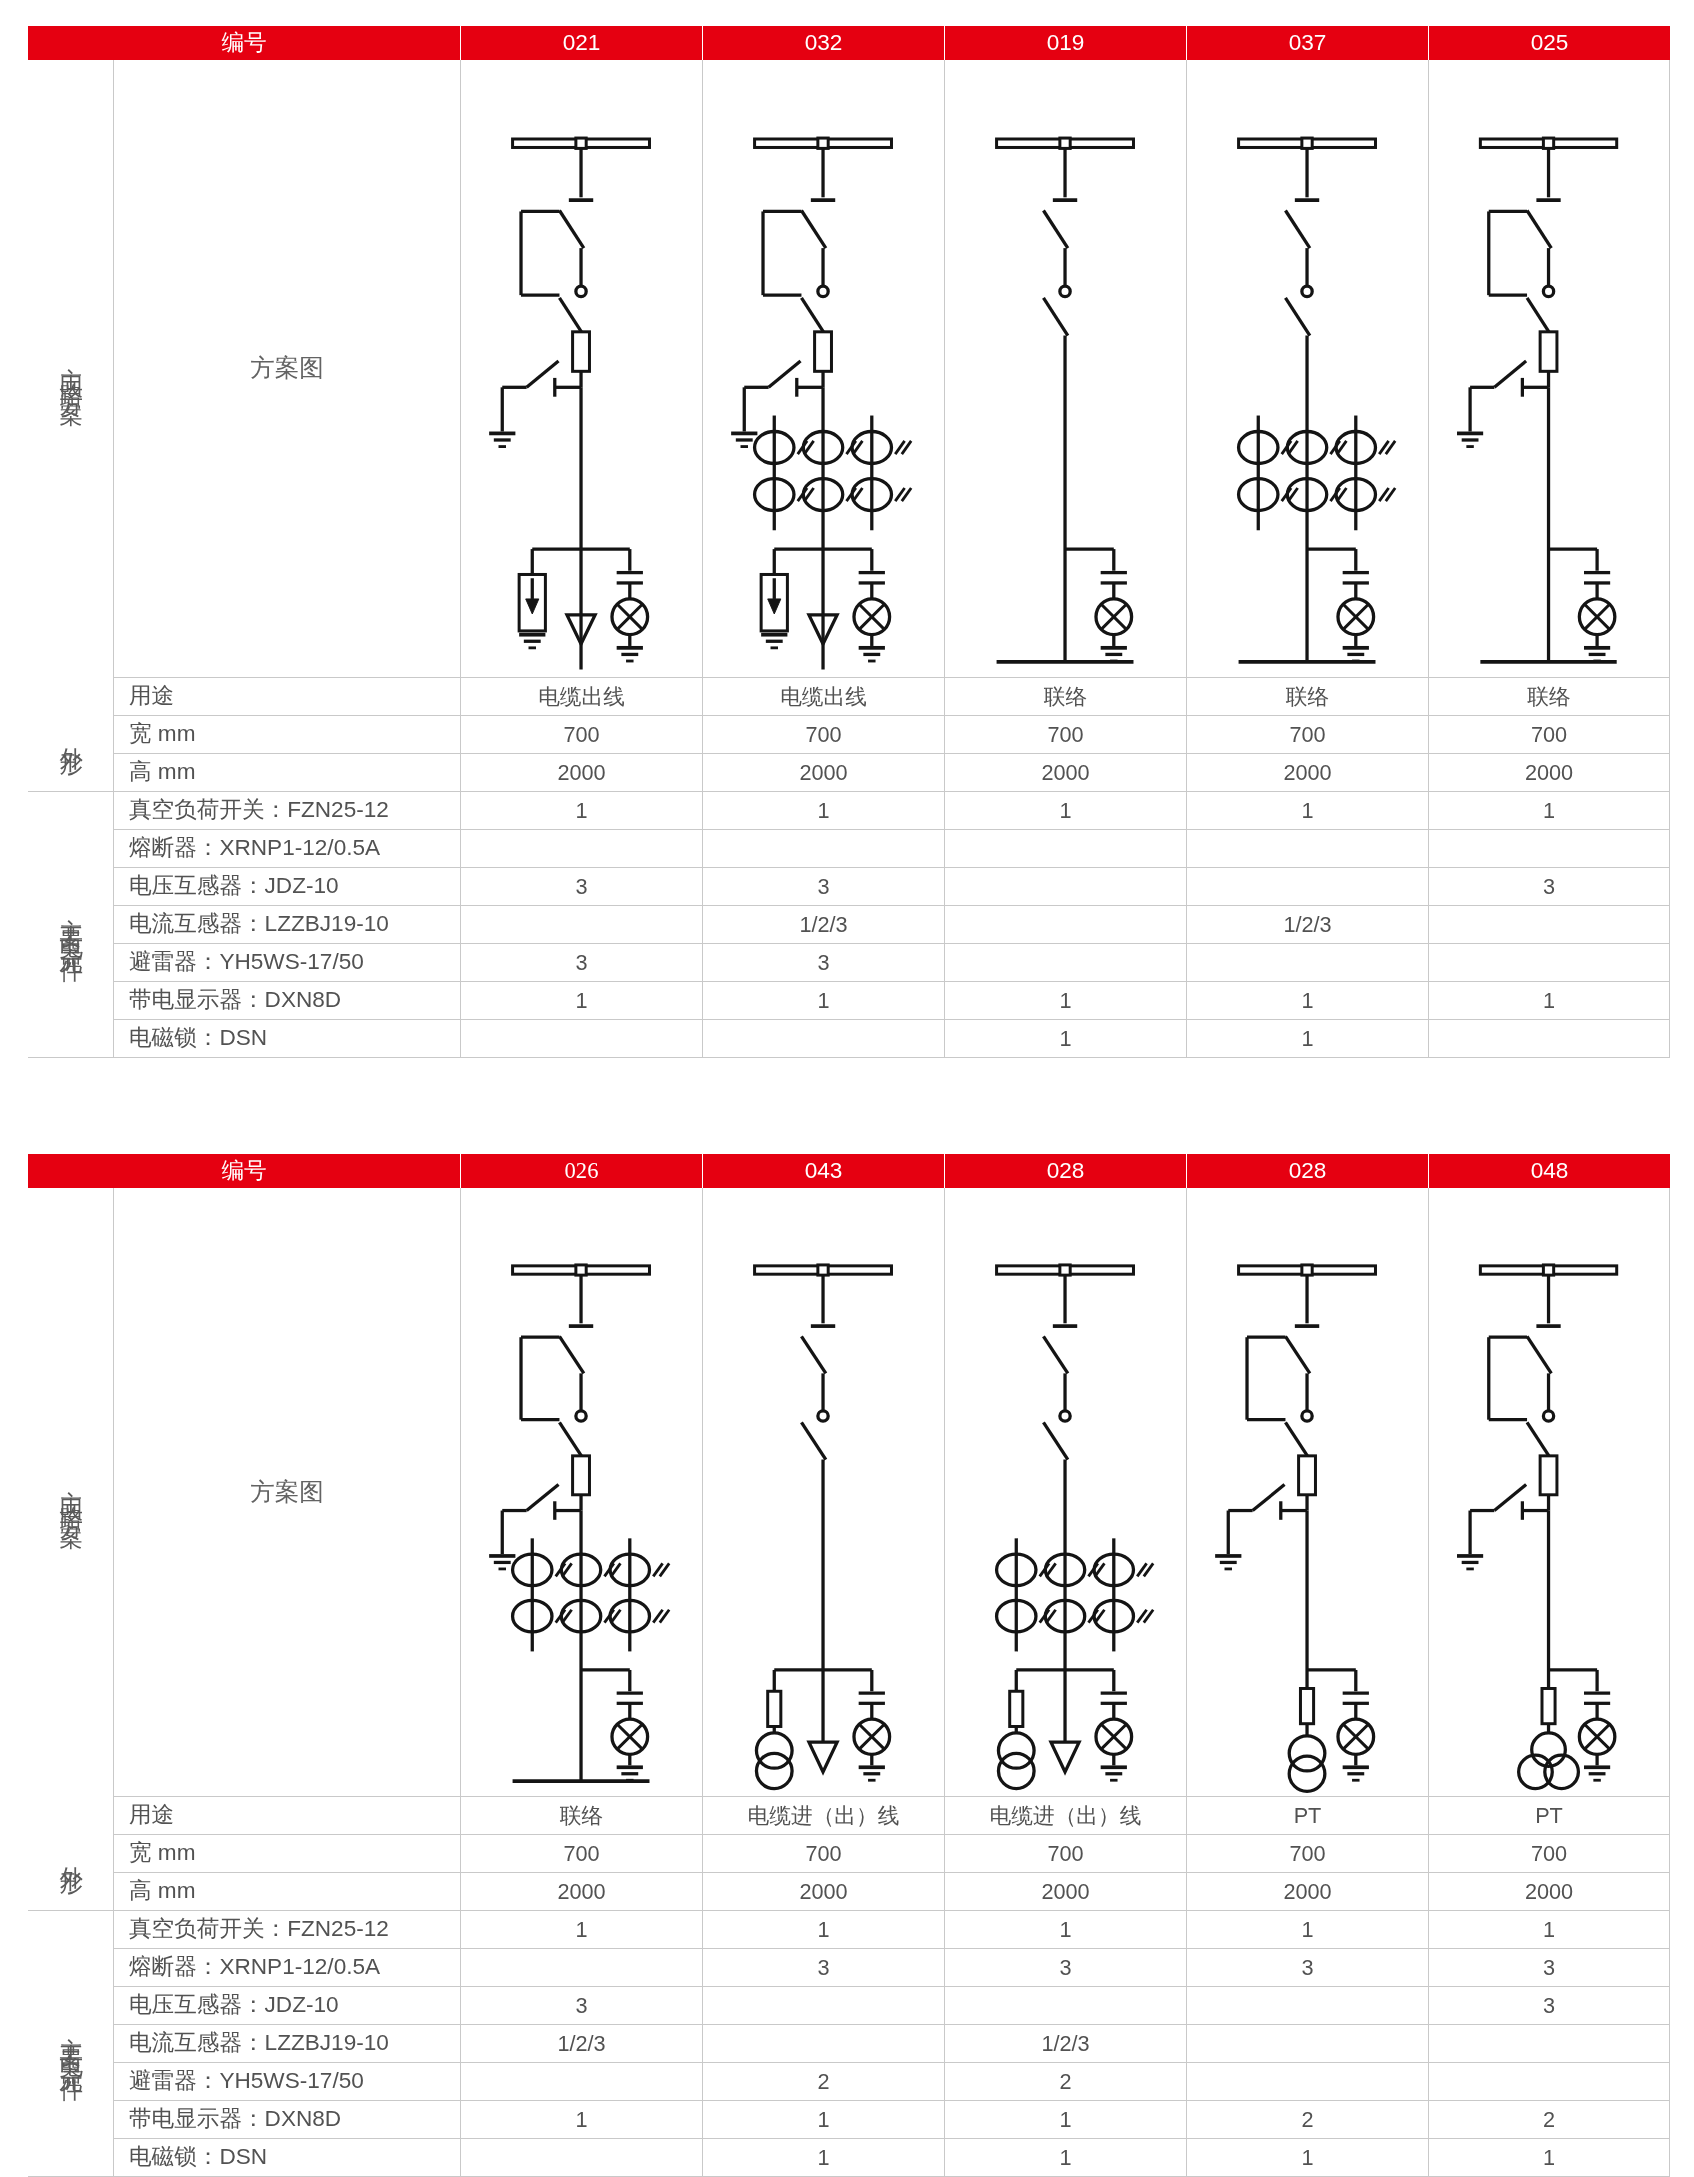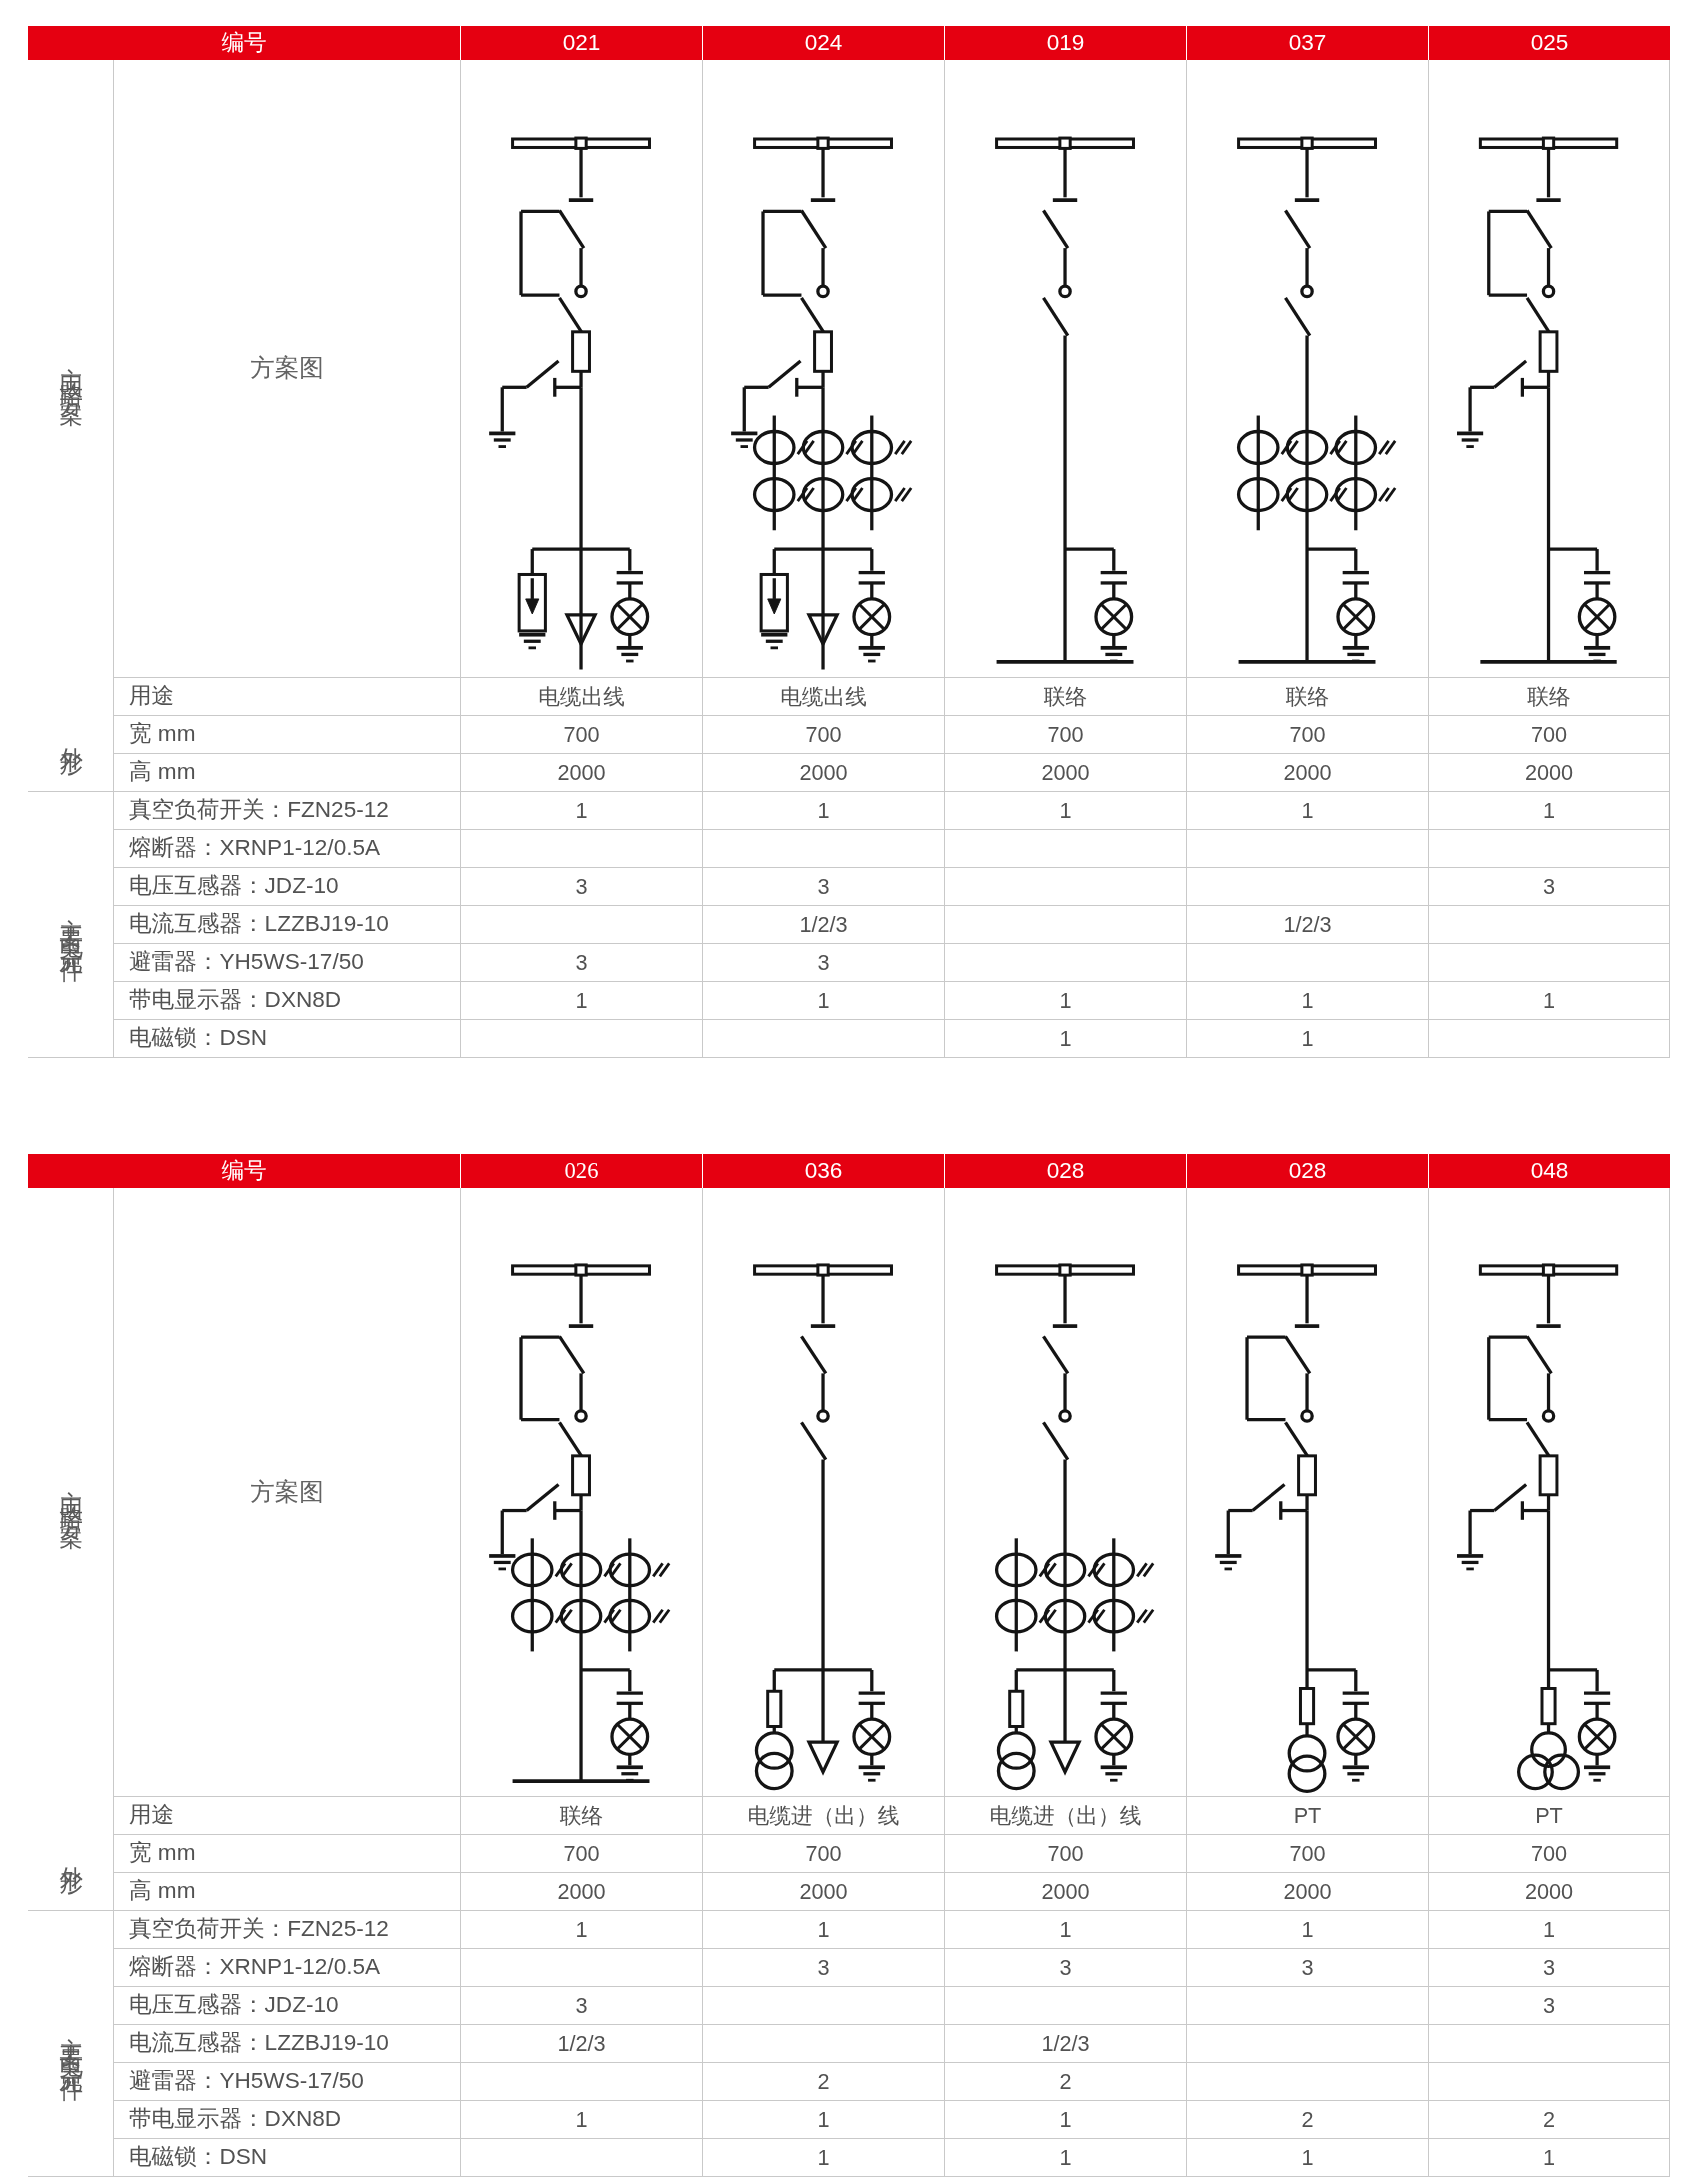--- a/index.html
+++ b/index.html
@@ -20,21 +20,21 @@
   .diag{position:relative;}
   .diag svg{display:block;width:100%;height:100%;}
 </style>
 </head>
 <body>
 
 <div id="app">
     <div class="tbl t1">
       <div class="c hcell" style="grid-area: 1 / 1 / auto / 3; background: rgb(229, 0, 17);">编号</div>
       <div class="c hcell hnum" style="grid-area: 1 / 3; background: rgb(229, 0, 17);">021</div>
-      <div class="c hcell hnum" style="grid-area: 1 / 4; background: rgb(229, 0, 17);">024</div>
+      <div class="c hcell hnum" style="grid-area: 1 / 4; background: rgb(229, 0, 17);">032</div>
       <div class="c hcell hnum" style="grid-area: 1 / 5; background: rgb(229, 0, 17);">019</div>
       <div class="c hcell hnum" style="grid-area: 1 / 6; background: rgb(229, 0, 17);">037</div>
       <div class="c hcell hnum" style="grid-area: 1 / 7; background: rgb(229, 0, 17);">025</div>
       <div class="c side" style="grid-area: 2 / 1;">主回路方案</div>
       <div class="c scheme-label bl bb" style="grid-area: 2 / 2;">方案图</div>
       <div class="c diag bl bb" style="grid-area: 2 / 3;">
         <svg viewBox="0 0 257 656" preserveAspectRatio="none" style="stroke: rgb(20, 20, 20); fill: none; stroke-linecap: butt;">
           <g>
             <rect x="55" y="84" width="146" height="9" fill="#fff" stroke-width="3.2"></rect>
             <rect x="122.5" y="83" width="11" height="11" fill="#fff" stroke-width="3.2"></rect>
@@ -427,21 +427,21 @@
       <div class="c rlabel bl bb" style="grid-area: 12 / 2;">电磁锁：DSN</div>
       <div class="c rval bl bb" style="grid-area: 12 / 3;"></div>
       <div class="c rval bl bb" style="grid-area: 12 / 4;"></div>
       <div class="c rval bl bb" style="grid-area: 12 / 5;">1</div>
       <div class="c rval bl bb" style="grid-area: 12 / 6;">1</div>
       <div class="c rval bl bb br" style="grid-area: 12 / 7;"></div>
     </div>
     <div class="tbl t2">
       <div class="c hcell" style="grid-area: 1 / 1 / auto / 3; background: rgb(229, 0, 17);">编号</div>
       <div class="c hcell hnum" style="grid-area: 1 / 3; background: rgb(229, 0, 17); font-family: Liberation Serif, serif;">026</div>
-      <div class="c hcell hnum" style="grid-area: 1 / 4; background: rgb(229, 0, 17);">036</div>
+      <div class="c hcell hnum" style="grid-area: 1 / 4; background: rgb(229, 0, 17);">043</div>
       <div class="c hcell hnum" style="grid-area: 1 / 5; background: rgb(229, 0, 17);">028</div>
       <div class="c hcell hnum" style="grid-area: 1 / 6; background: rgb(229, 0, 17);">028</div>
       <div class="c hcell hnum" style="grid-area: 1 / 7; background: rgb(229, 0, 17);">048</div>
       <div class="c side" style="grid-area: 2 / 1;">主回路方案</div>
       <div class="c scheme-label bl bb" style="grid-area: 2 / 2;">方案图</div>
       <div class="c diag bl bb" style="grid-area: 2 / 3;">
         <svg viewBox="0 0 257 656" preserveAspectRatio="none" style="stroke: rgb(20, 20, 20); fill: none; stroke-linecap: butt;">
           <g>
             <rect x="55" y="84" width="146" height="9" fill="#fff" stroke-width="3.2"></rect>
             <rect x="122.5" y="83" width="11" height="11" fill="#fff" stroke-width="3.2"></rect>

